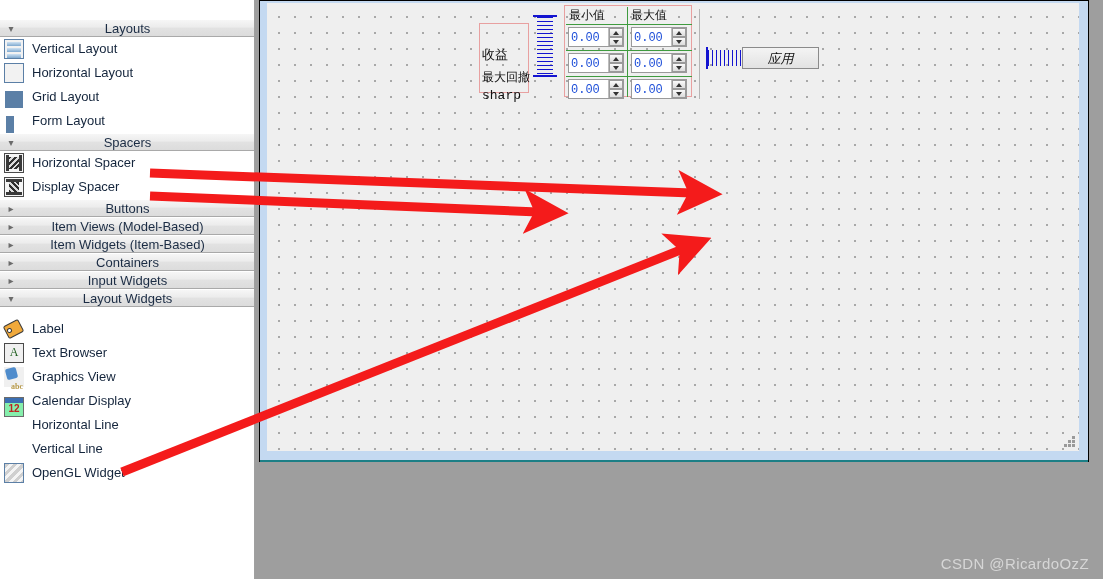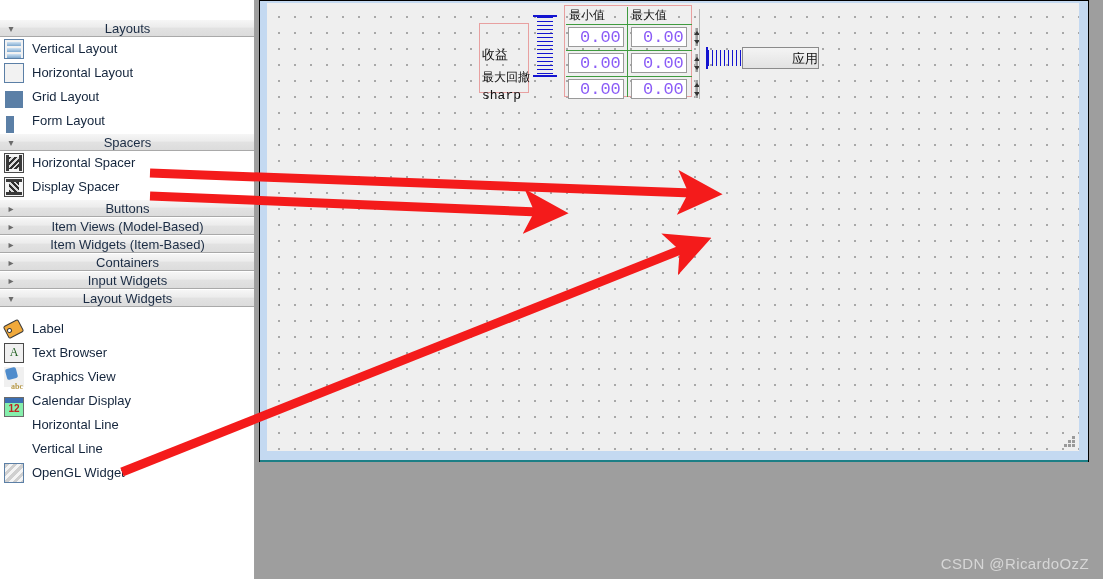--- a/index.html
+++ b/index.html
@@ -126,42 +126,42 @@
 
   
   .red-box{position:absolute;border:1px solid #e8a0a0;box-sizing:border-box;background:transparent;}
   .lbl-col{width:52px;}
   .lbl-col .tx{position:absolute;left:2px;font-family:"Liberation Mono",monospace;font-size:13px;color:#111;white-space:nowrap;}
 
   .spin-table{position:absolute;border:1px solid #e8a0a0;box-sizing:border-box;}
   .sp-hdr{position:absolute;font-size:12px;color:#111;font-family:Liberation Sans, sans-serif;white-space:nowrap;}
   .greenline{position:absolute;background:#3f9b3f;}
   .spin{position:absolute;background:#fff;border:1px solid #9a9a9a;box-sizing:border-box;display:flex;}
-  .spin .val{flex:1;font-family:"Liberation Mono",monospace;font-size:17px;color:#8b5cf6;padding:1px 11px;line-height:18px;}
+  .spin .val{flex:1;font-family:"Liberation Mono",monospace;font-size:12px;color:#1d4ed8;padding:1px 2px;line-height:18px;}
   .spin .btns{width:14px;display:flex;flex-direction:column;border-left:1px solid #bdbdbd;}
   .spin .btns i{flex:1;background:linear-gradient(to bottom,#fafafa,#dcdcdc);border:1px solid #9a9a9a;
      box-sizing:border-box;position:relative;}
   .spin .btns i::after{content:"";position:absolute;left:50%;top:50%;transform:translate(-50%,-50%);
      border-left:3px solid transparent;border-right:3px solid transparent;}
   .spin .btns i.up::after{border-bottom:4px solid #333;}
   .spin .btns i.dn::after{border-top:4px solid #333;}
 
   .vspacer-w{position:absolute;}
   .vspacer-w .cap{position:absolute;left:0;right:0;height:2px;background:#1414d0;}
   .vspacer-w .coil{position:absolute;left:4px;right:4px;top:2px;bottom:2px;
     background:repeating-linear-gradient(to bottom,#1414d0 0 1px,transparent 1px 4px);}
   .hspacer-w{position:absolute;}
   .hspacer-w .cap{position:absolute;top:0;bottom:0;width:2px;background:#1414d0;}
   .hspacer-w .coil{position:absolute;top:3px;bottom:3px;left:2px;right:2px;
     background:repeating-linear-gradient(to right,#1414d0 0 1px,transparent 1px 4px);}
 
   .apply-btn{
     position:absolute;background:linear-gradient(to bottom,#f4f4f4,#e2e2e2);
     border:1px solid #8b8b8b;box-sizing:border-box;
-    text-align:right;font-size:13px;color:#111;line-height:22px;
+    text-align:center;font-size:13px;color:#111;line-height:22px;font-style:italic;
   }
   .vsep{position:absolute;width:1px;background:#b5b5b5;}
 
   
   #arrows{position:absolute;left:0;top:0;width:1103px;height:579px;pointer-events:none;}
 
   
   #watermark{
     position:absolute;right:14px;bottom:7px;
     font-size:15px;color:#d6d6d6;font-family:"Liberation Sans",sans-serif;

